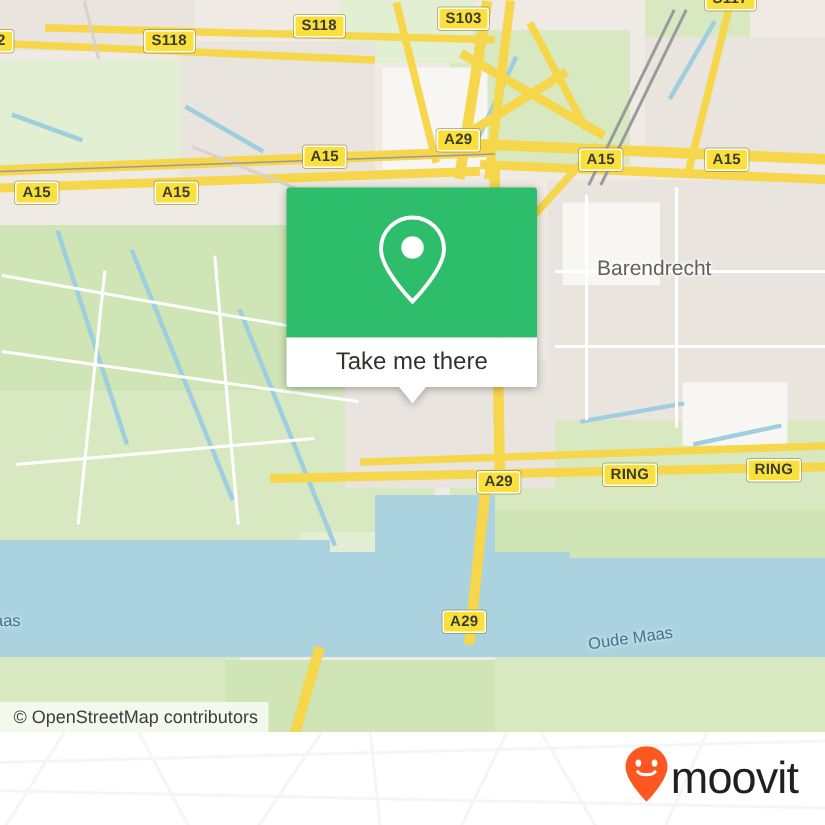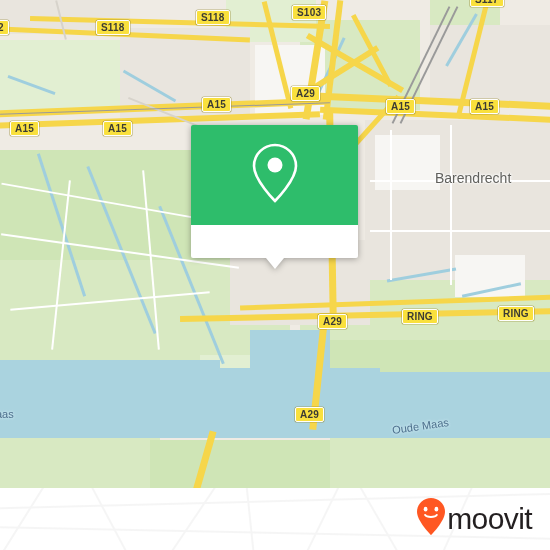--- a/index.html
+++ b/index.html
@@ -209,21 +209,21 @@
     <div class="road" style="left:390px;top:130px;width:2px;height:150px;"></div>
     <div class="road" style="left:450px;top:125px;width:2px;height:160px;"></div>
     <div class="road" style="left:370px;top:180px;width:180px;height:2px;"></div>
     <div class="road" style="left:370px;top:230px;width:180px;height:2px;"></div>
     <div class="road grey" style="left:120px;top:140px;width:230px;height:2px;transform:rotate(22deg);"></div>
     <div class="road grey" style="left:60px;top:0px;width:2px;height:40px;transform:rotate(-14deg);"></div>
     <div class="rail" style="left:420px;top:0px;width:2px;height:130px;transform:rotate(26deg);"></div>
     <div class="rail" style="left:428px;top:0px;width:2px;height:130px;transform:rotate(26deg);"></div>
     <div class="rail" style="left:0px;top:108px;width:330px;height:1.4px;transform:rotate(-2deg);"></div>
 
-    <div class="placelabel" style="left:435px;top:170px;text-align:center;">Barendrecht</div>
+    <div class="placelabel" style="left:398px;top:170px;text-align:center;">Barendrecht</div>
 
     <div class="waterlabel" style="left:392px;top:420px;transform:rotate(-8deg);">Oude Maas</div>
 
     <div class="waterlabel" style="left:-4px;top:408px;">aas</div>
 
     <div class="shield" style="left:96px;top:20px;">S118</div>
     <div class="shield" style="left:196px;top:10px;">S118</div>
     <div class="shield" style="left:292px;top:5px;">S103</div>
     <div class="shield" style="left:-7px;top:20px;">2</div>
     <div class="shield" style="left:470px;top:-8px;">S117</div>
@@ -231,32 +231,34 @@
     <div class="shield" style="left:291px;top:86px;">A29</div>
     <div class="shield" style="left:386px;top:99px;">A15</div>
     <div class="shield" style="left:470px;top:99px;">A15</div>
     <div class="shield" style="left:10px;top:121px;">A15</div>
     <div class="shield" style="left:103px;top:121px;">A15</div>
     <div class="shield" style="left:318px;top:314px;">A29</div>
     <div class="shield" style="left:402px;top:309px;">RING</div>
     <div class="shield" style="left:498px;top:306px;">RING</div>
     <div class="shield" style="left:295px;top:407px;">A29</div>
 
+    <div id="attribution">© OpenStreetMap contributors</div>
   </div>
 
   <div id="popup">
     <div id="popup-head">
       <span>
         <svg width="48" height="62" viewBox="0 0 48 62" aria-hidden="true">
           <path d="M24 3C12.4 3 3 12.4 3 24c0 14 21 35 21 35s21-21 21-35C45 12.4 35.6 3 24 3z" fill="none" stroke="#ffffff" stroke-width="2.6"></path>
           <circle cx="24" cy="23" r="7.5" fill="#ffffff"></circle>
         </svg>
       </span>
     </div>
     <div id="popup-body">
+      <span id="popup-label">Take me there</span>
       <span id="popup-tail"></span>
     </div>
   </div>
 
   <div id="footer">
     <div id="footer-bg">
       <div style="left:20px;top:-20px;width:2px;height:110px;transform:rotate(32deg);"></div>
       <div style="left:110px;top:-20px;width:2px;height:110px;transform:rotate(-28deg);"></div>
       <div style="left:190px;top:-20px;width:2px;height:110px;transform:rotate(34deg);"></div>
       <div style="left:250px;top:-10px;width:2px;height:100px;transform:rotate(-6deg);"></div>

